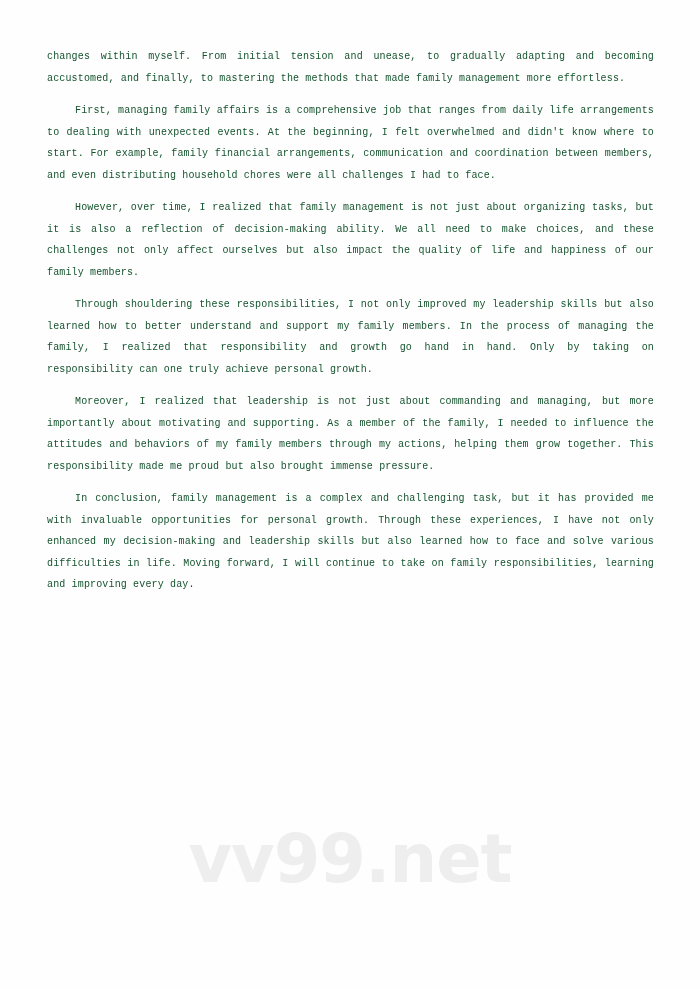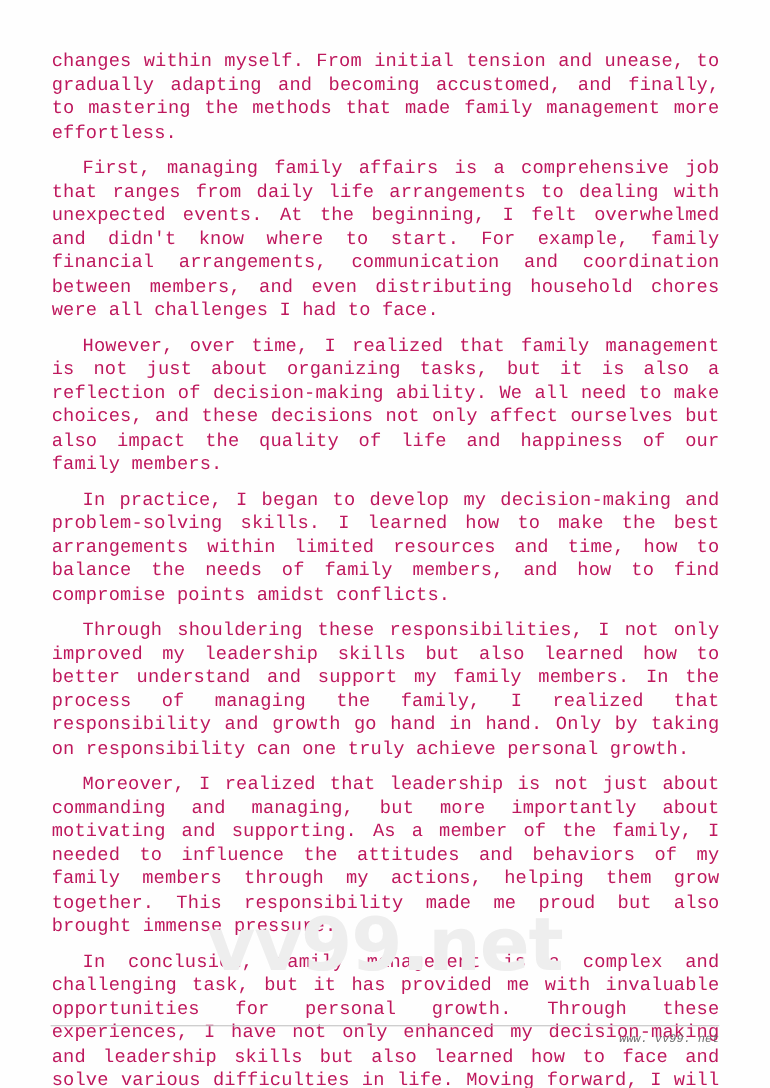--- a/index.html
+++ b/index.html
@@ -17,23 +17,23 @@
   }
   .content {
     position: absolute;
     left: 47px;
     top: 46px;
     width: 607px;
   }
   .para {
     margin: 0 0 11px 0;
     font-family: "Liberation Mono", "DejaVu Sans Mono", monospace;
-    font-size: 17px;
+    font-size: 10px;
     line-height: 21.5px;
-    color: #be185d;
+    color: #14532d;
     text-align: justify;
     text-justify: inter-word;
     letter-spacing: 0.15px;
     -webkit-font-smoothing: none;
   }
   .para.indented {
     text-indent: 28px;
     font-family: Liberation Mono, monospace;
   }
   .watermark {
@@ -73,27 +73,22 @@
   }
 </style>
 </head>
 <body>
 
 <div class="page">
 
   <div class="content">
     <p class="para">changes within myself. From initial tension and unease, to gradually adapting and becoming accustomed, and finally, to mastering the methods that made family management more effortless.</p>
     <p class="para indented">First, managing family affairs is a comprehensive job that ranges from daily life arrangements to dealing with unexpected events. At the beginning, I felt overwhelmed and didn't know where to start. For example, family financial arrangements, communication and coordination between members, and even distributing household chores were all challenges I had to face.</p>
-    <p class="para indented">However, over time, I realized that family management is not just about organizing tasks, but it is also a reflection of decision-making ability. We all need to make choices, and these decisions not only affect ourselves but also impact the quality of life and happiness of our family members.</p>
-    <p class="para indented">In practice, I began to develop my decision-making and problem-solving skills. I learned how to make the best arrangements within limited resources and time, how to balance the needs of family members, and how to find compromise points amidst conflicts.</p>
+    <p class="para indented">However, over time, I realized that family management is not just about organizing tasks, but it is also a reflection of decision-making ability. We all need to make choices, and these challenges not only affect ourselves but also impact the quality of life and happiness of our family members.</p>
     <p class="para indented">Through shouldering these responsibilities, I not only improved my leadership skills but also learned how to better understand and support my family members. In the process of managing the family, I realized that responsibility and growth go hand in hand. Only by taking on responsibility can one truly achieve personal growth.</p>
     <p class="para indented">Moreover, I realized that leadership is not just about commanding and managing, but more importantly about motivating and supporting. As a member of the family, I needed to influence the attitudes and behaviors of my family members through my actions, helping them grow together. This responsibility made me proud but also brought immense pressure.</p>
     <p class="para indented">In conclusion, family management is a complex and challenging task, but it has provided me with invaluable opportunities for personal growth. Through these experiences, I have not only enhanced my decision-making and leadership skills but also learned how to face and solve various difficulties in life. Moving forward, I will continue to take on family responsibilities, learning and improving every day.</p>
   </div>
 
   <div class="watermark">vv99.net</div>
 
-  <div class="footer">
-    <div class="footer-rule"></div>
-    <div class="footer-text">www. vv99. net</div>
-  </div>
 
 </div>
 
 </body></html>

